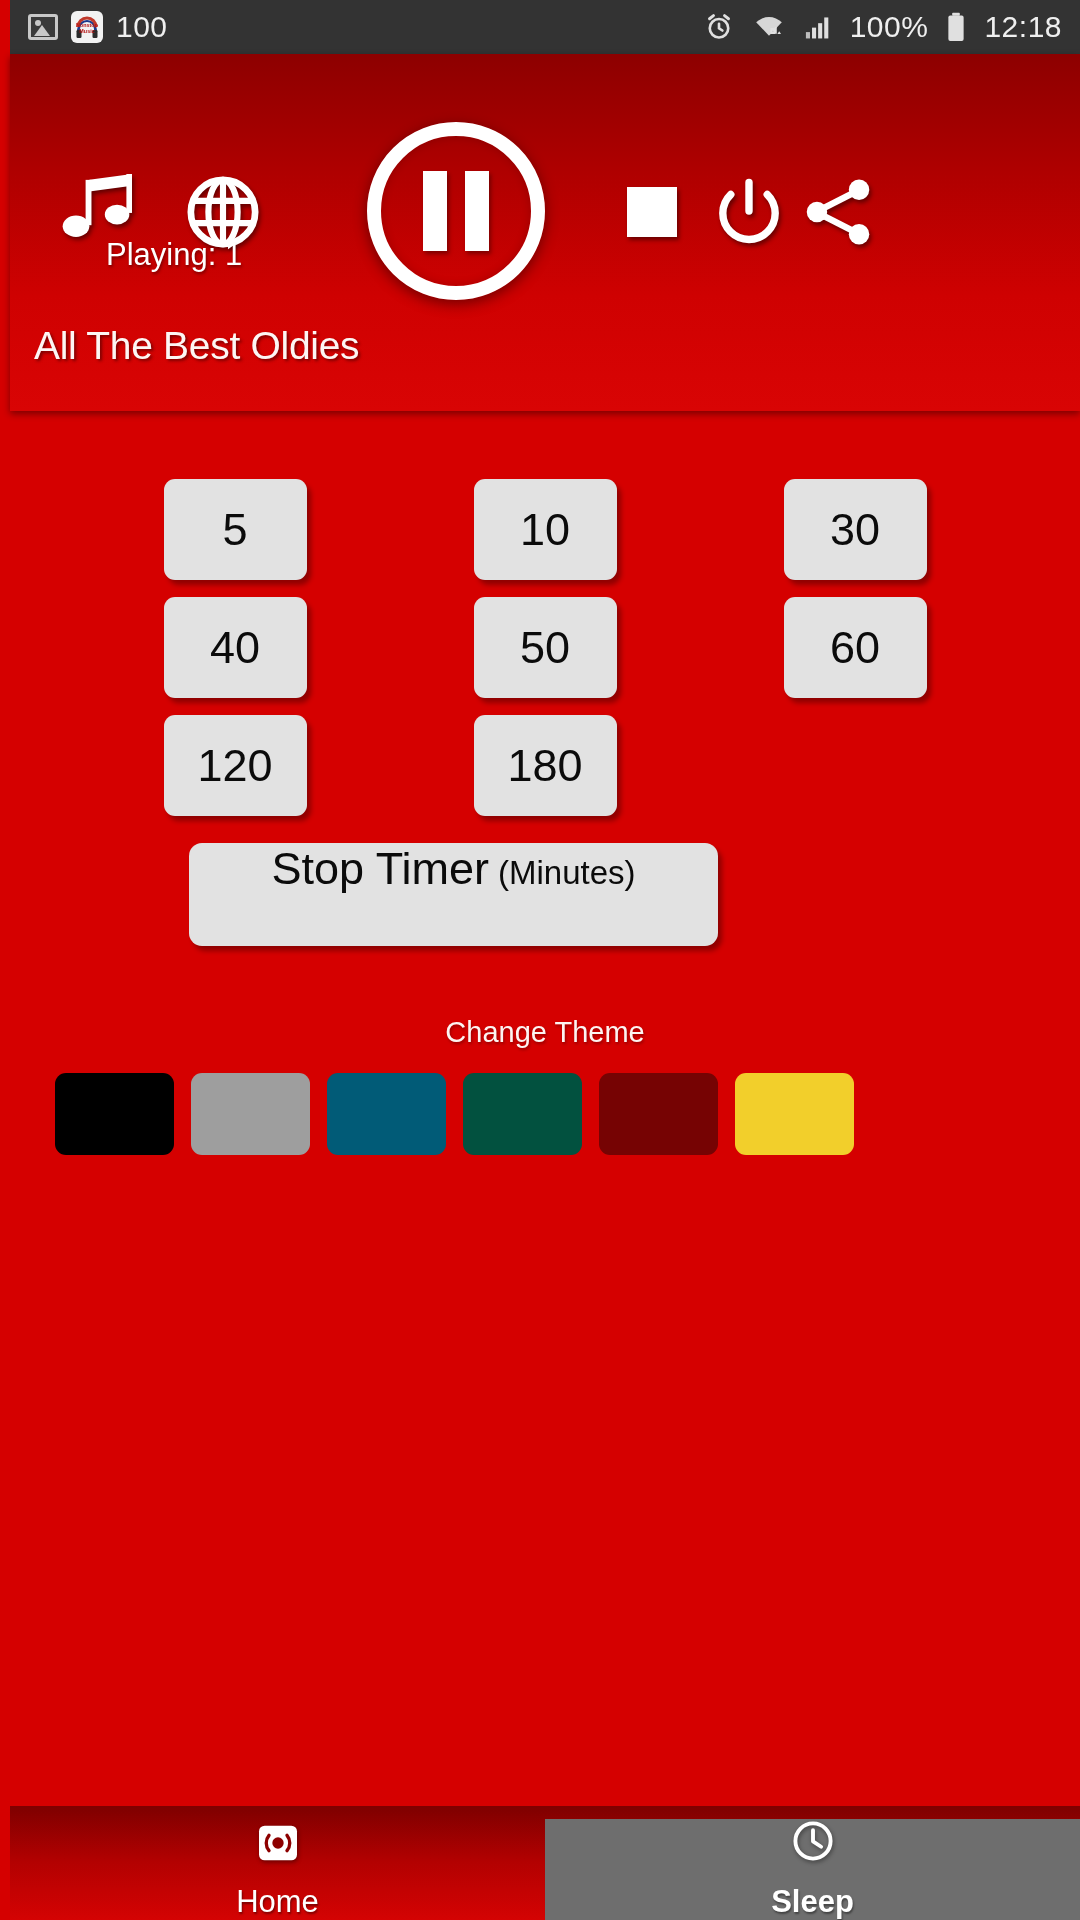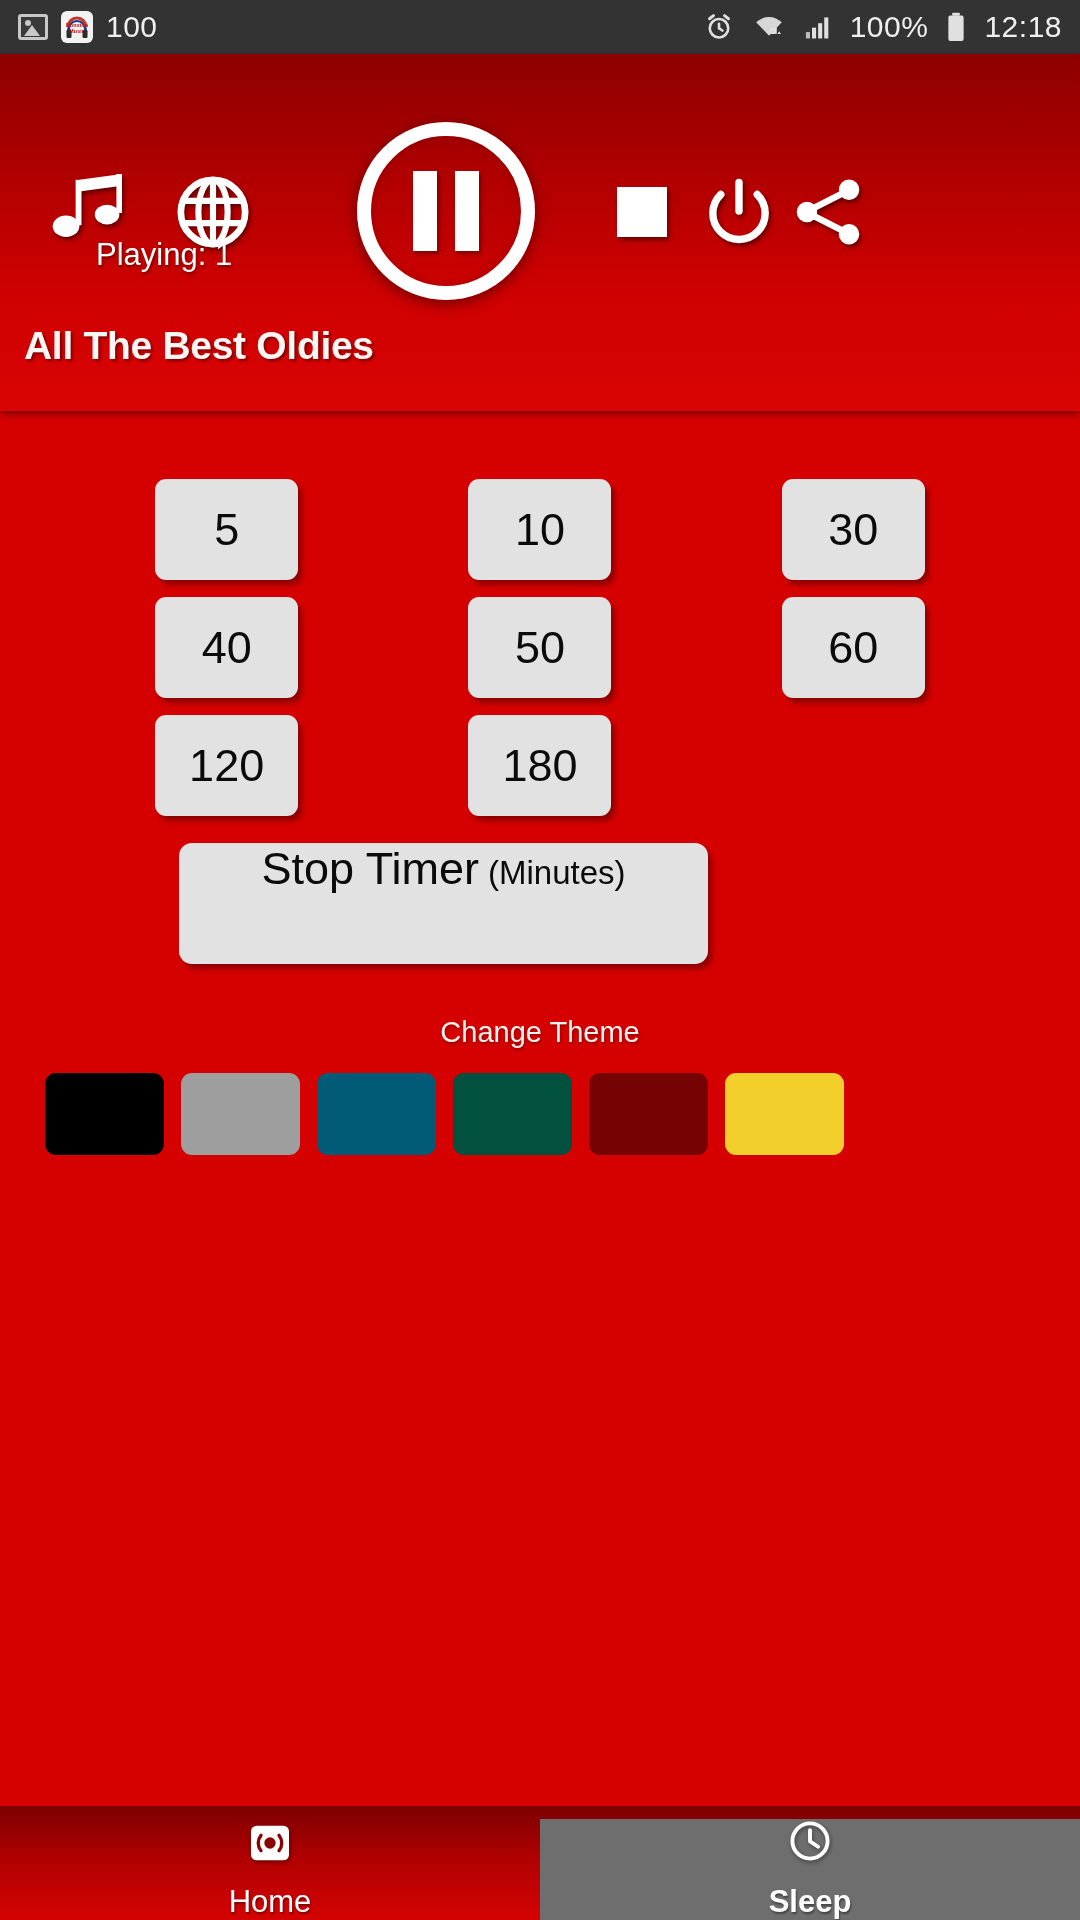--- a/index.html
+++ b/index.html
@@ -2,21 +2,21 @@
 <html><head>
 <meta charset="utf-8">
 <style>
   * { margin:0; padding:0; box-sizing:border-box; }
   html, body {
     width:1080px; height:1920px;
     background:#d50000;
     font-family:"Liberation Sans", sans-serif;
     overflow:hidden;
   }
-  #app { position:relative; width:1080px; height:1920px; display:flex; flex-direction:column; }
+  #app { position:relative; width:1080px; height:1920px; display:flex; flex-direction:column;padding-left:10px; }
 
   
   .statusbar {
     height:54px; background:#333333; flex:0 0 54px;
     display:flex; align-items:center; padding:0 18px;
     color:#e8e8e8;
   }
   .sb-left { display:flex; align-items:center; gap:13px; }
   .sb-right { margin-left:auto; display:flex; align-items:center; gap:18px; }
   .sb-text { font-size:30px; letter-spacing:0.5px; color:#efefef; }
@@ -66,21 +66,21 @@
 
   .playing-label {
     position:absolute; left:96px; top:183px;
     color:#ffffff; font-size:31px; font-weight:400;
     text-shadow:1px 2px 3px rgba(0,0,0,0.4);
     white-space:nowrap;
     text-align:right;
   }
   .station-title {
     position:absolute; left:24px; top:270px;
-    color:#fdf6f4; font-size:39px; font-weight:bold; letter-spacing:-0.3px;
+    color:#fdf6f4; font-size:39px; font-weight:normal; letter-spacing:-0.3px;
     text-shadow:2px 2px 3px rgba(0,0,0,0.42);
     white-space:nowrap;
   }
 
   
   .body { flex:1 1 auto; position:relative; background:#d50000; }
 
   .timer-grid {
     position:absolute; left:0; right:0; top:68px;
     display:grid; grid-template-columns:repeat(3,1fr);
@@ -90,21 +90,21 @@
   .tbtn {
     width:143px; height:101px; background:#e2e2e2;
     border-radius:11px; border:none;
     display:flex; align-items:center; justify-content:center;
     font-size:45px; color:#0b0b0b; font-family:"Liberation Sans", sans-serif;
     box-shadow:4px 5px 5px rgba(0,0,0,0.33);
   }
 
   .stop-timer {
     position:absolute; left:179px; top:432px;
-    width:529px; height:121px; background:#e2e2e2;
+    width:529px; height:103px; background:#e2e2e2;
     border-radius:13px; border:none;
     display:flex; align-items:baseline; justify-content:center; gap:9px;
     box-shadow:4px 5px 5px rgba(0,0,0,0.33);
   }
   .st-main { font-size:45px; color:#0b0b0b; }
   .st-sub  { font-size:33px; color:#0b0b0b; }
 
   .theme-label {
     position:absolute; left:0; right:0; top:605px; text-align:center;
     color:#fdf4f2; font-size:29px;

